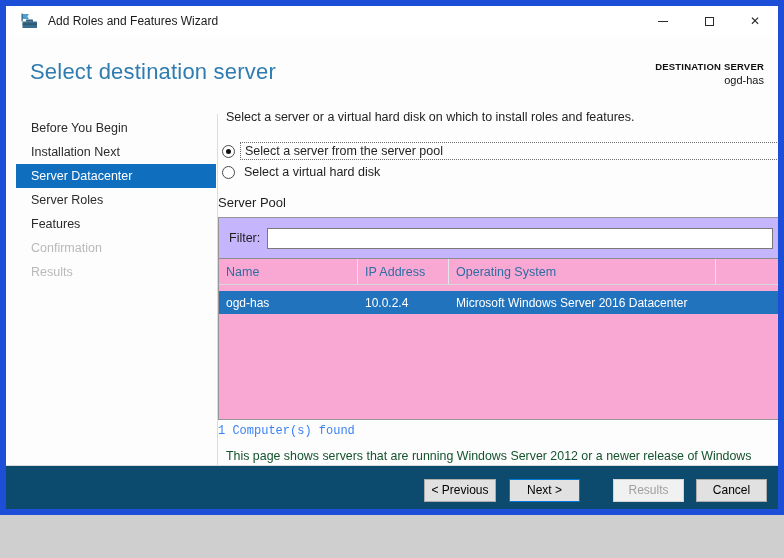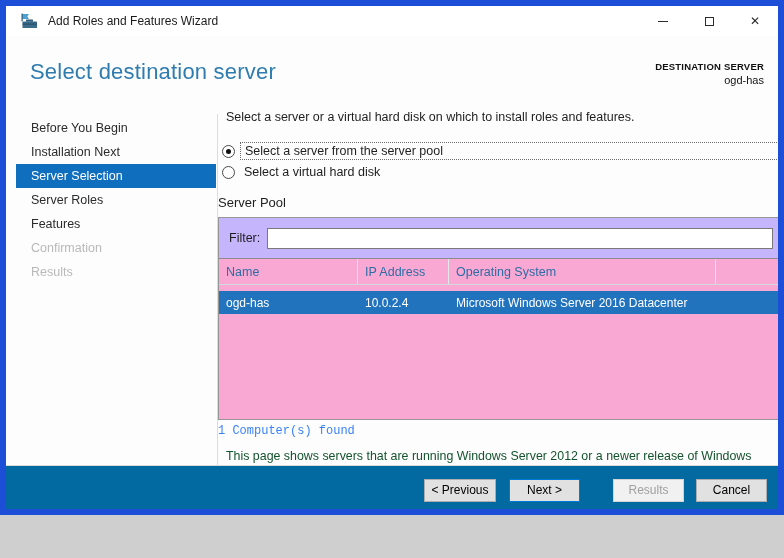--- a/index.html
+++ b/index.html
@@ -59,21 +59,21 @@
   .grid-spacer { height:6px; }
   .grid-row { height:23px; display:flex; align-items:center; font-size:12px; cursor:default; }
   .grid-row.selected { background:#2173bd; color:#ffffff; }
   .gr-cell { padding-left:7px; overflow:hidden; white-space:nowrap; }
   .gr-name { width:139px; } .gr-ip { width:91px; } .gr-os { width:267px; }
 
   .found-text { position:absolute; left:212px; top:418px; font-size:12px; color:#3b82f6;font-family:Liberation Mono, monospace; }
   .description { position:absolute; left:220px; top:442px; width:556px; font-size:12.4px; line-height:17px; color:#14532d; }
 
   
-  .footer { position:absolute; left:0; bottom:0; width:100%; height:44px; background:#0369a1; border-top:1px solid #d9d9d9; }
+  .footer { position:absolute; left:0; bottom:0; width:100%; height:44px; background:#0c4a6e; border-top:1px solid #d9d9d9; }
   .btn { position:absolute; top:13px; height:23px; font-size:12px; font-family:"Liberation Sans", sans-serif;
          background:#e1e1e1; border:1px solid #adadad; color:#000; text-align:center; line-height:21px; cursor:default; }
   .btn-previous { left:418px; width:72px; }
   .btn-next { left:503px; width:71px; border:1px solid #0078d7; }
   .btn-install { left:607px; width:71px; background:#f1f1f1; border:1px solid #d4d4d4; color:#a0a0a0; }
   .btn-cancel { left:690px; width:71px; }
 </style>
 </head>
 <body>
 
@@ -105,21 +105,21 @@
 
   <div class="page-title">Select destination server</div>
   <div class="dest">
     <div class="dest-label">DESTINATION SERVER</div>
     <div class="dest-server">ogd-has</div>
   </div>
 
   <div class="sidebar">
     <div class="side-item">Before You Begin</div>
     <div class="side-item">Installation Next</div>
-    <div class="side-item selected">Server Selection</div>
+    <div class="side-item selected">Server Datacenter</div>
     <div class="side-item">Server Roles</div>
     <div class="side-item">Features</div>
     <div class="side-item disabled">Confirmation</div>
     <div class="side-item disabled">Results</div>
   </div>
   <div class="v-divider"></div>
 
   <div class="intro">Select a server or a virtual hard disk on which to install roles and features.</div>
 
   <div class="radio-row r1">

